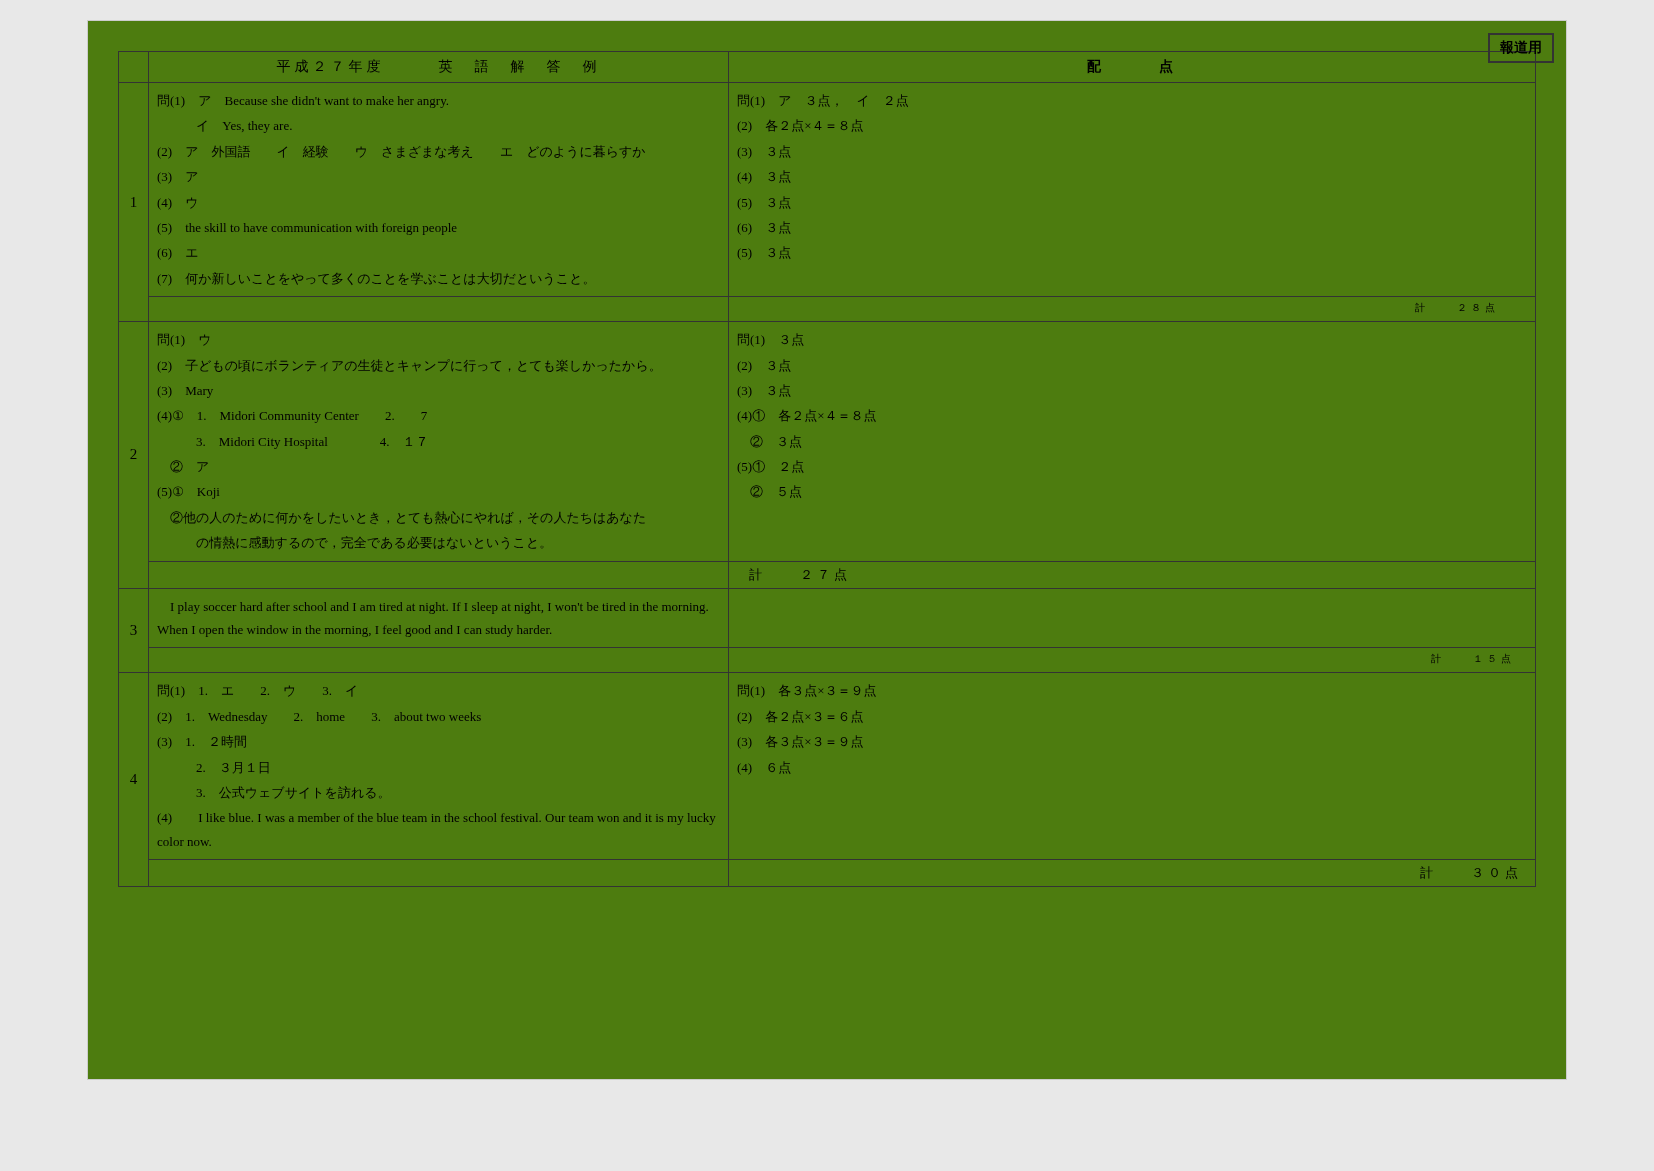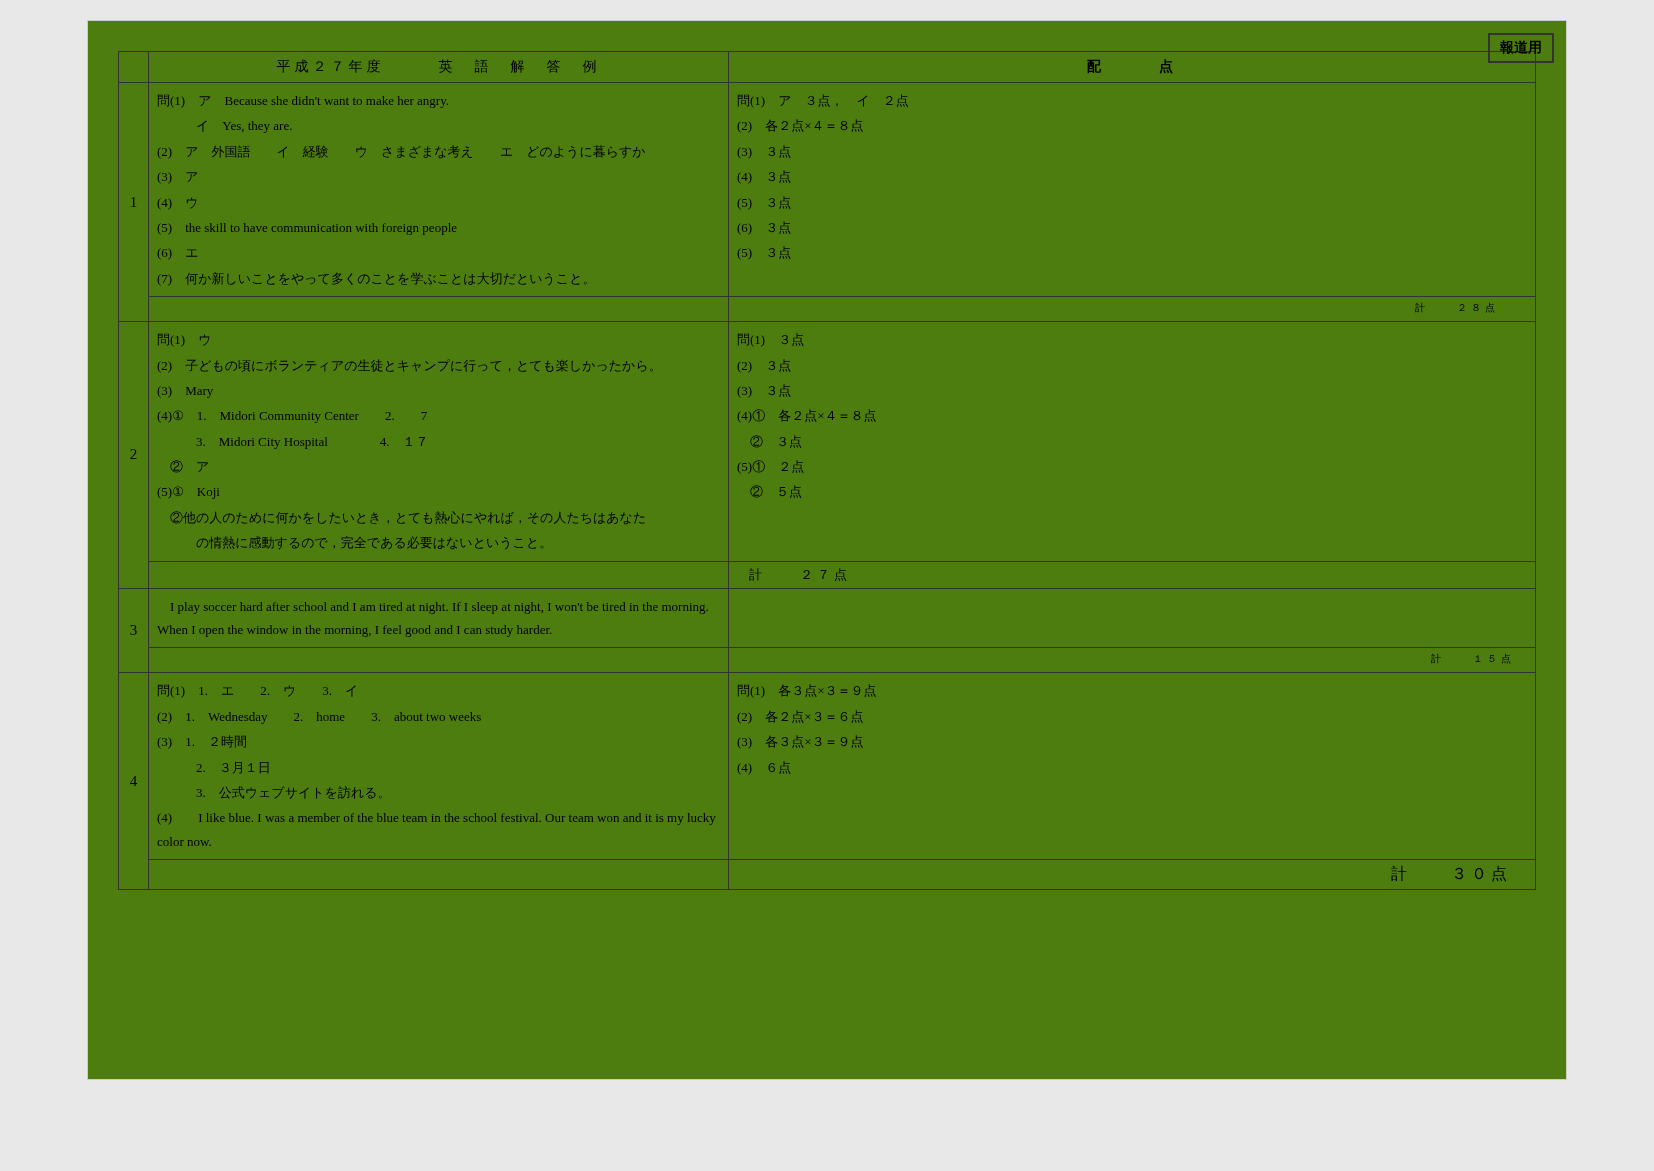--- a/index.html
+++ b/index.html
@@ -151,18 +151,18 @@
           </td>
           <td class="score-cell">
             <p>問(1)　各３点×３＝９点</p>
             <p>(2)　各２点×３＝６点</p>
             <p>(3)　各３点×３＝９点</p>
             <p>(4)　６点</p>
           </td>
         </tr>
         <tr>
           <td style="border-top: none;">&nbsp;</td>
-          <td style="text-align: right; padding: 4px 24px; font-size: 16px; letter-spacing: 4px;">計　　３０点</td>
+          <td style="text-align: right; padding: 4px 13px; font-size: 13px; letter-spacing: 4px;">計　　３０点</td>
         </tr>
       </tbody>
   </table>
 
 </div>
 
 </body></html>

